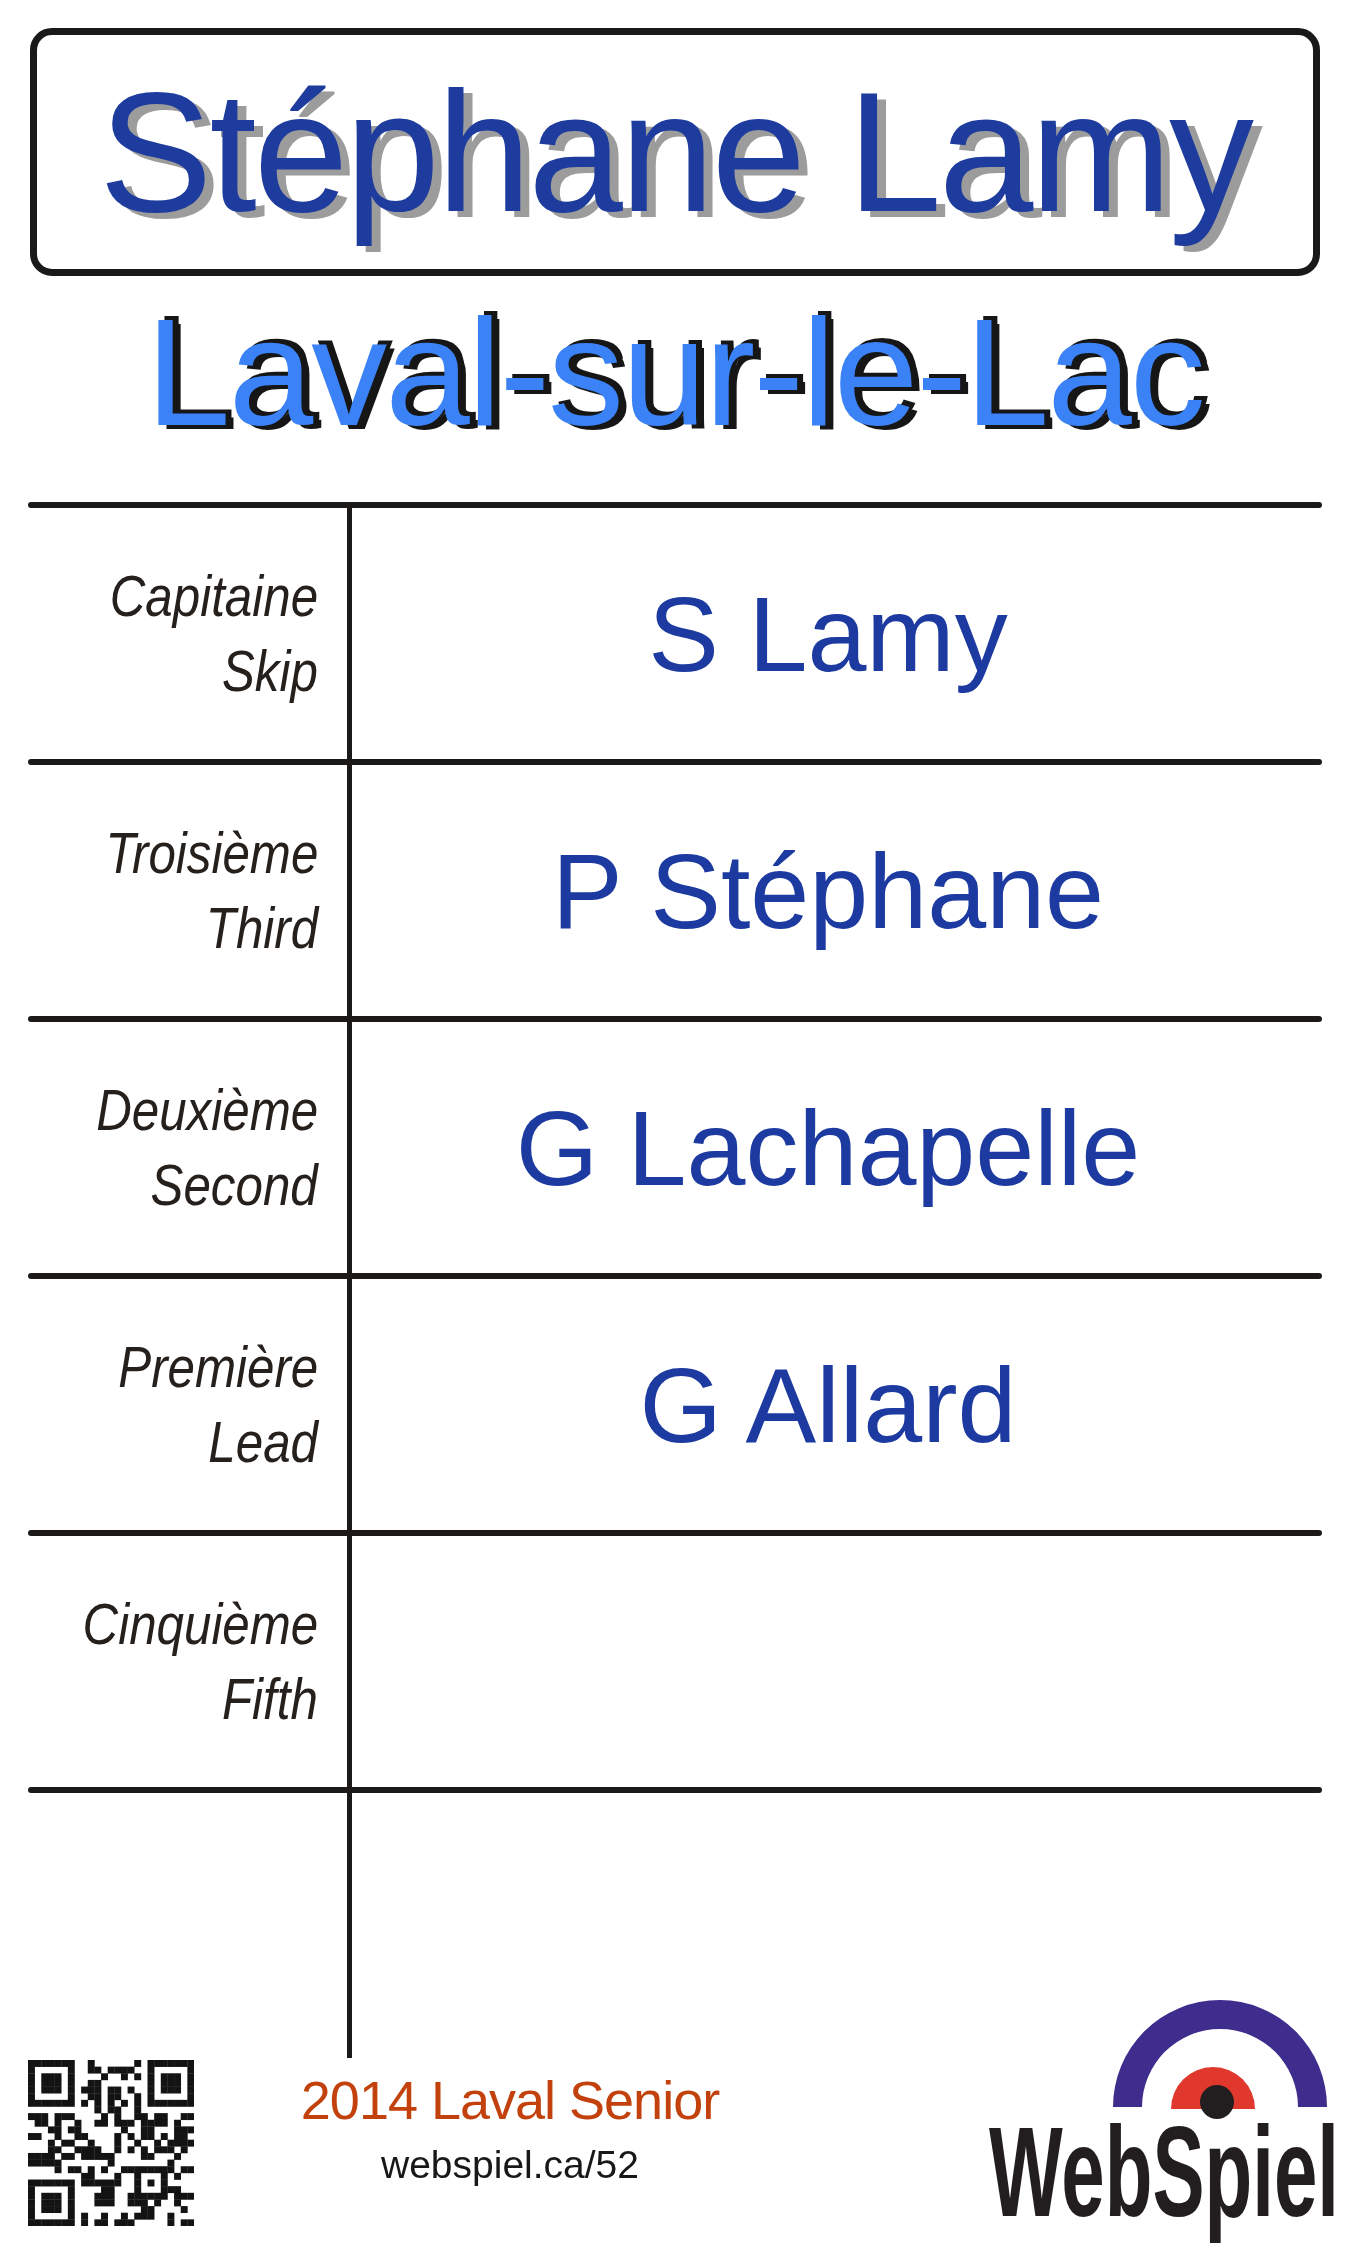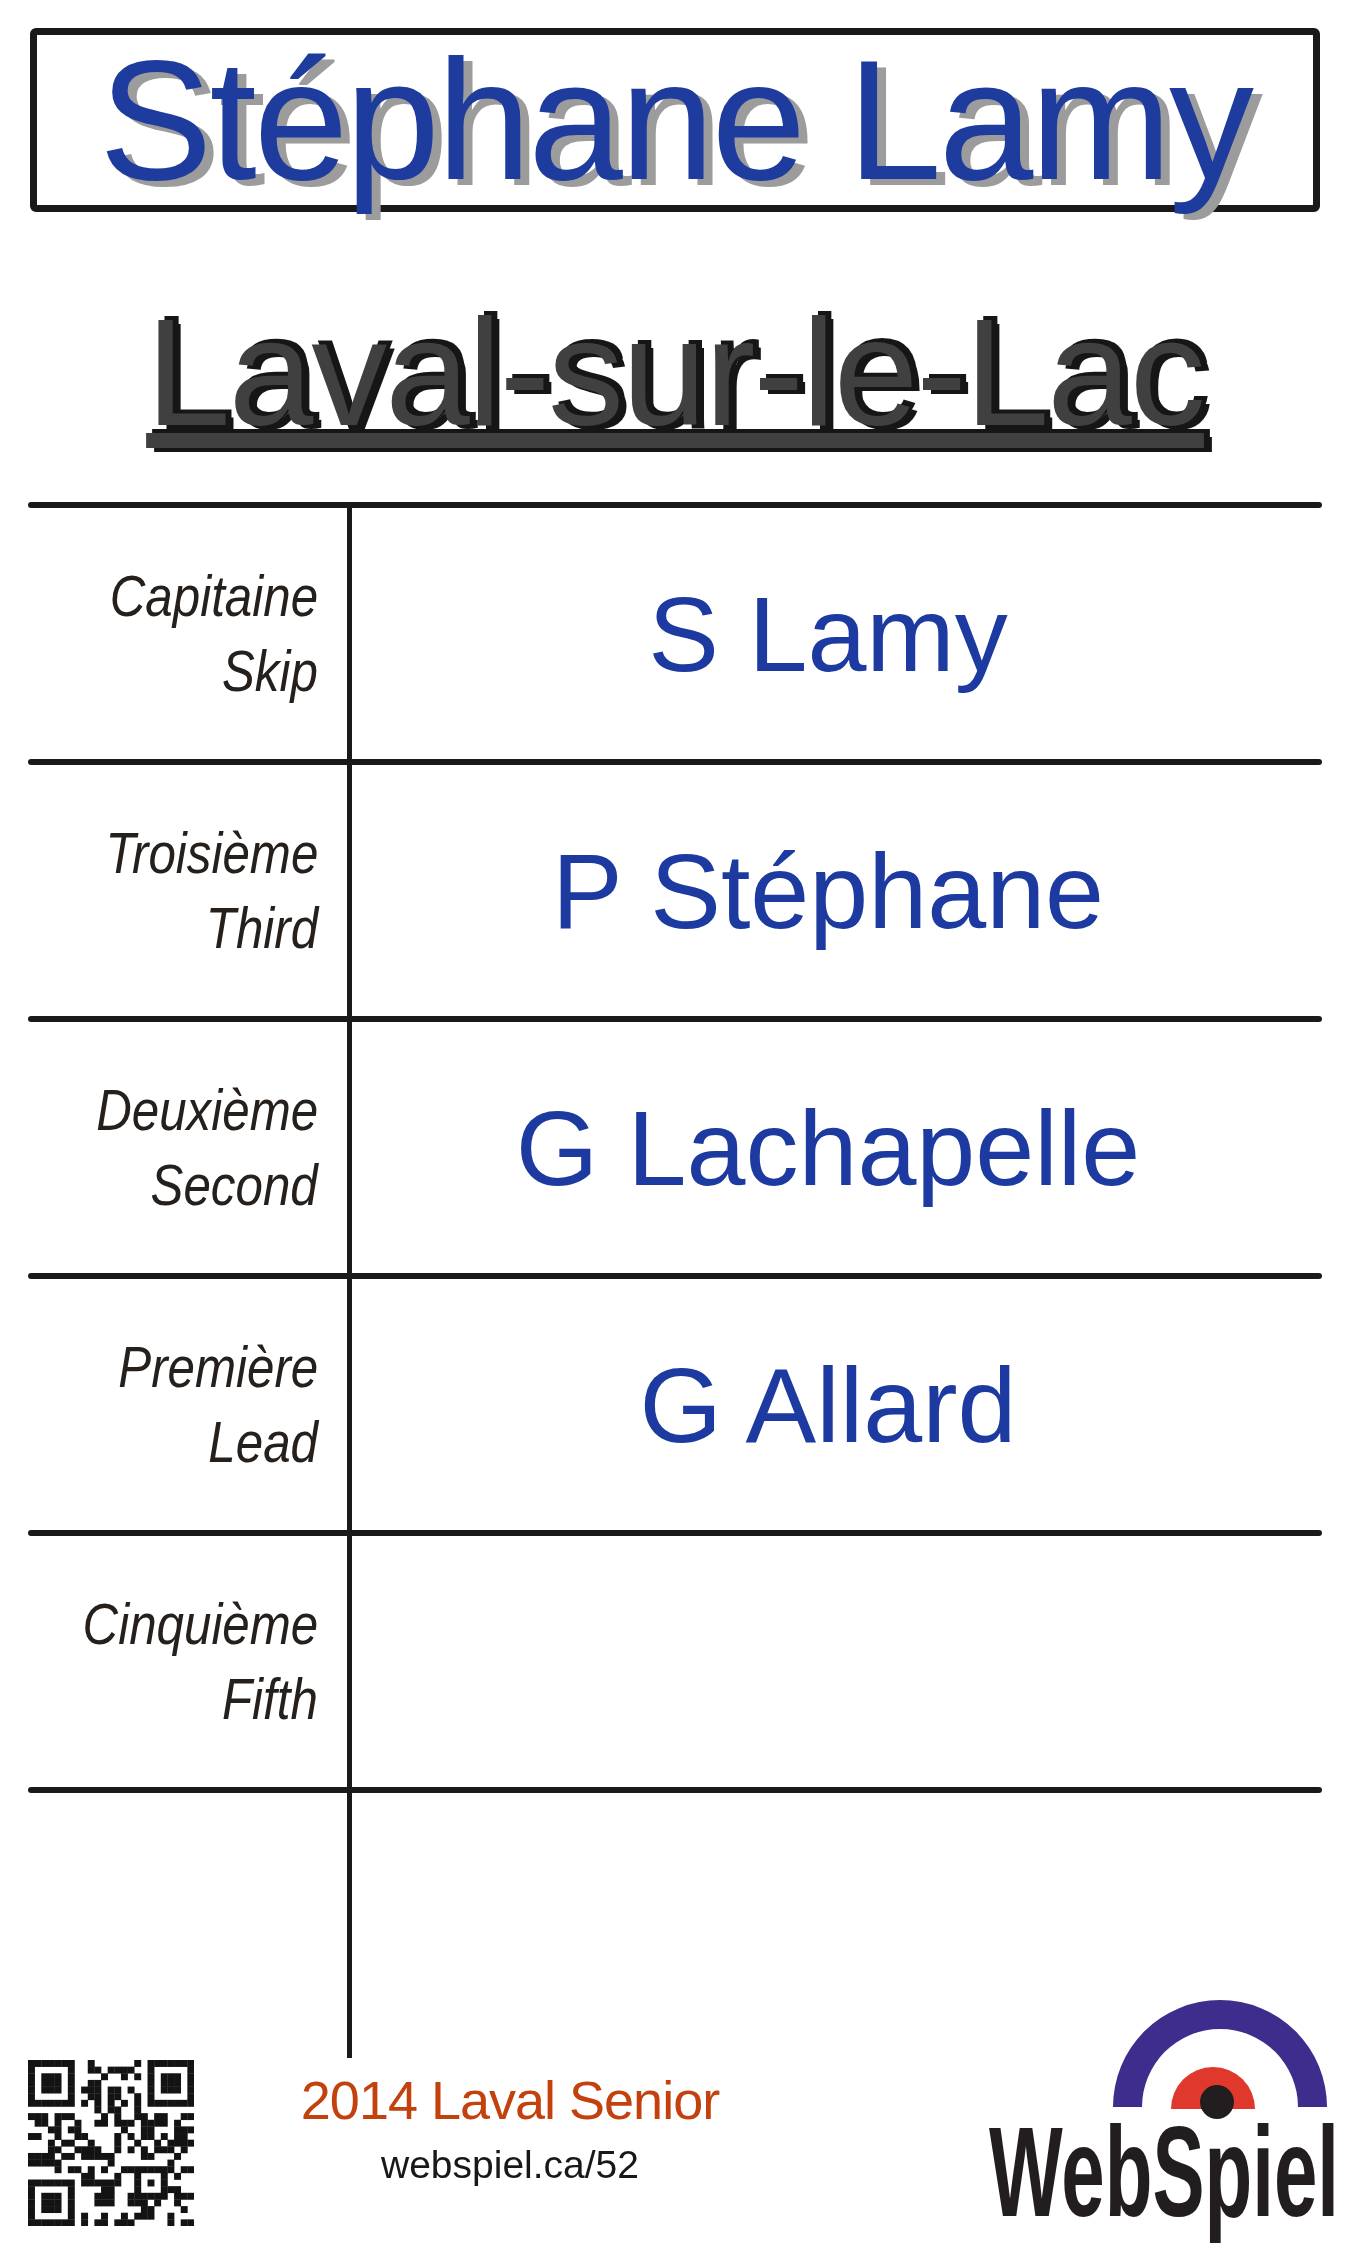--- a/index.html
+++ b/index.html
@@ -6,47 +6,46 @@
   .card{
     position:relative;
     width:1350px;height:2250px;
     background:#ffffff;
     overflow:hidden;
     font-family:"Liberation Sans", sans-serif;
   }
   
   .title-box{
     position:absolute;left:30px;top:28px;
-    width:1290px;height:184px;
+    width:1290px;height:248px;
     box-sizing:border-box;
     border:7px solid #191919;
-    border-radius:6px;
+    border-radius:22px;
     display:flex;align-items:center;justify-content:center;
     background:#ffffff;
   }
   .title-text{
     font-size:170px;
     letter-spacing:-3px;
     white-space:nowrap;
     color:#1e3c9d;
     text-shadow:9px 6px 0 #9c9c9c;
     line-height:1;
   }
   .subtitle{
     position:absolute;left:0;top:296px;width:1350px;
     text-align:center;
   }
   .subtitle-text{
     font-size:152px;
     letter-spacing:-2px;
     white-space:nowrap;
-    color:#404040;
+    color:#3b82f6;
     text-shadow:8px 4px 0 #161616, 6px -4px 0 #161616;
     line-height:1;
-    text-decoration:underline;
   }
   
   .hline{
     position:absolute;left:28px;width:1294px;height:6px;
     background:#1c1a19;border-radius:3px;
   }
   .vline{
     position:absolute;left:347px;top:505px;width:5px;height:1553px;
     background:#1c1a19;
   }

